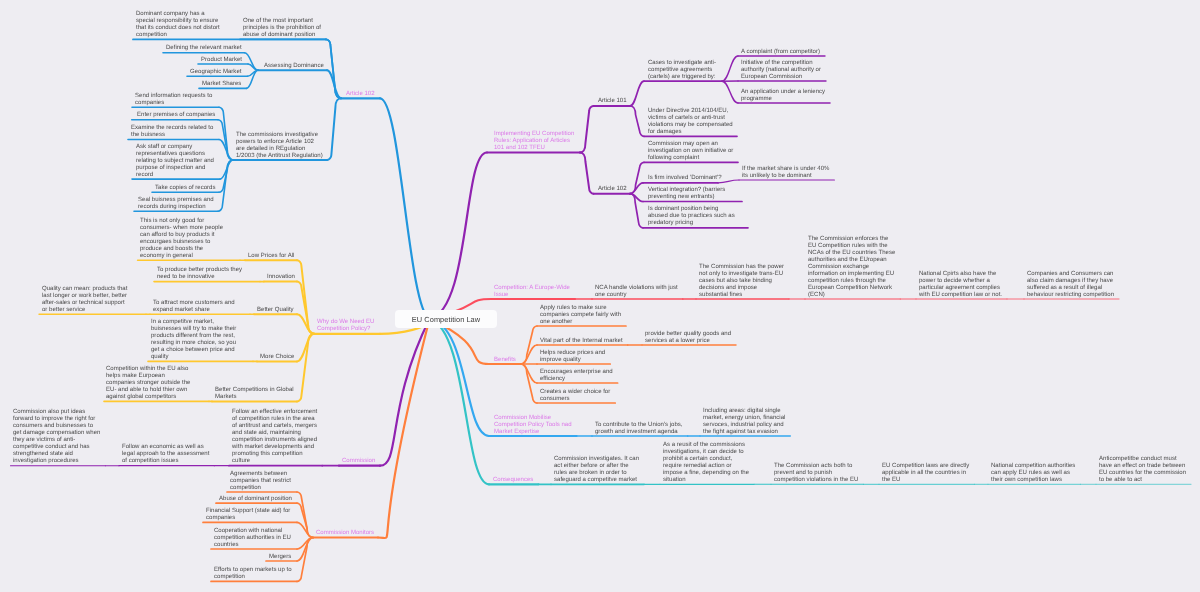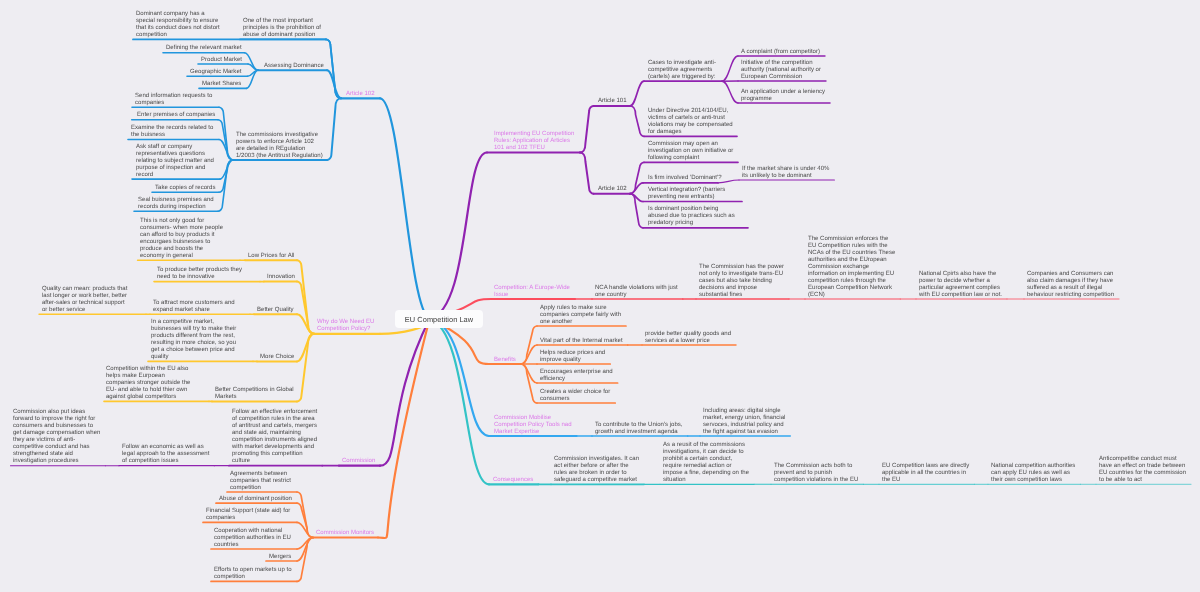--- a/index.html
+++ b/index.html
@@ -160,21 +160,21 @@
       <path d="M429.5 319 C407.98 307.965 400.79 98.3 380 98.3" stroke="#2196dd" stroke-width="2.2" fill="none" stroke-linecap="round" stroke-linejoin="round"></path>
       <path d="M429.5 319 C429.5 328.176 400.79 333.8 380 333.8" stroke="#ffc82e" stroke-width="2.2" fill="none" stroke-linecap="round" stroke-linejoin="round"></path>
       <path d="M429.5 319 C470.648 310.675 462.85 152.5 487 152.5" stroke="#9022b0" stroke-width="2.2" fill="none" stroke-linecap="round" stroke-linejoin="round"></path>
       <path d="M429.5 319 C481.504 306.6 465.17 299 491 299" stroke="#fc4d5e" stroke-width="2.2" fill="none" stroke-linecap="round" stroke-linejoin="round"></path>
       <path d="M429.5 319 C491.697 346.9 464.01 364 489 364" stroke="#ff7f3c" stroke-width="2.2" fill="none" stroke-linecap="round" stroke-linejoin="round"></path>
       <path d="M429.5 319 C468.906 324.85 464.01 436 489 436" stroke="#34a8f0" stroke-width="2.2" fill="none" stroke-linecap="round" stroke-linejoin="round"></path>
       <path d="M429.5 319 C467.96500000000003 329.0833 464.01 484.3 489 484.3" stroke="#33c3c6" stroke-width="2.2" fill="none" stroke-linecap="round" stroke-linejoin="round"></path>
       <path d="M429.5 319 C385.787 406.72659999999996 400.79 465.7 380 465.7" stroke="#9022b0" stroke-width="2.2" fill="none" stroke-linecap="round" stroke-linejoin="round"></path>
       <path d="M429.5 319 C367.521 560.6610000000001 399.63 537.5 378 537.5" stroke="#ff7f3c" stroke-width="2.2" fill="none" stroke-linecap="round" stroke-linejoin="round"></path>
     </svg>
-  <div id="center" style="left: 395px; top: 310px; width: 88px; height: 18px; z-index: 5;">
+  <div id="center" style="left: 395px; top: 310px; width: 102px; height: 18px; z-index: 5;">
       <span>EU Competition Law</span>
     </div>
   <div id="nodes">
       <div class="node" style="left: 346px; color: rgb(220, 122, 232); top: 90.8px;"><div>Article 102</div></div>
       <div class="node" style="left: 264px; color: rgb(74, 74, 74); top: 62.8px;"><div>Assessing Dominance</div></div>
       <div class="node" style="left: 166px; color: rgb(74, 74, 74); top: 45.3px;"><div>Defining the relevant market</div></div>
       <div class="node" style="left: 201px; color: rgb(74, 74, 74); top: 56.5px;"><div>Product Market</div></div>
       <div class="node" style="left: 190px; color: rgb(74, 74, 74); top: 68.8px;"><div>Geographic Market</div></div>
       <div class="node" style="left: 202px; color: rgb(74, 74, 74); top: 80.9px;"><div>Market Shares</div></div>
       <div class="node" style="left: 136px; color: rgb(74, 74, 74); top: 10.9px;"><div>Dominant company has a</div><div>special responsibility to ensure</div><div>that its conduct does not distort</div><div>competition</div></div>

